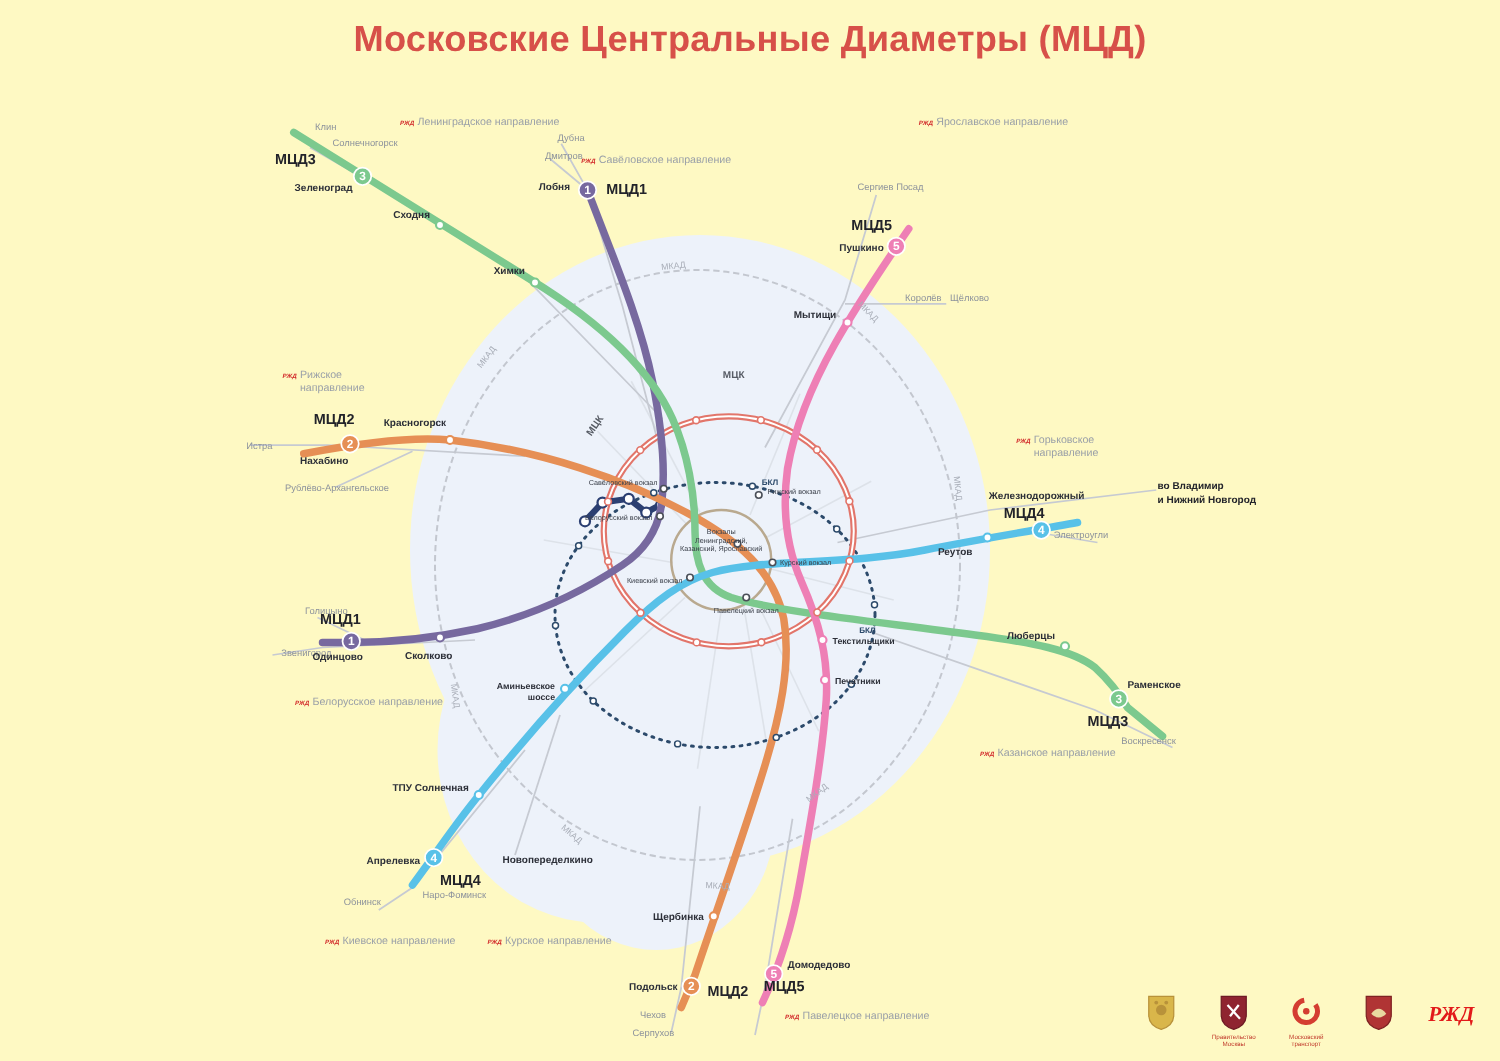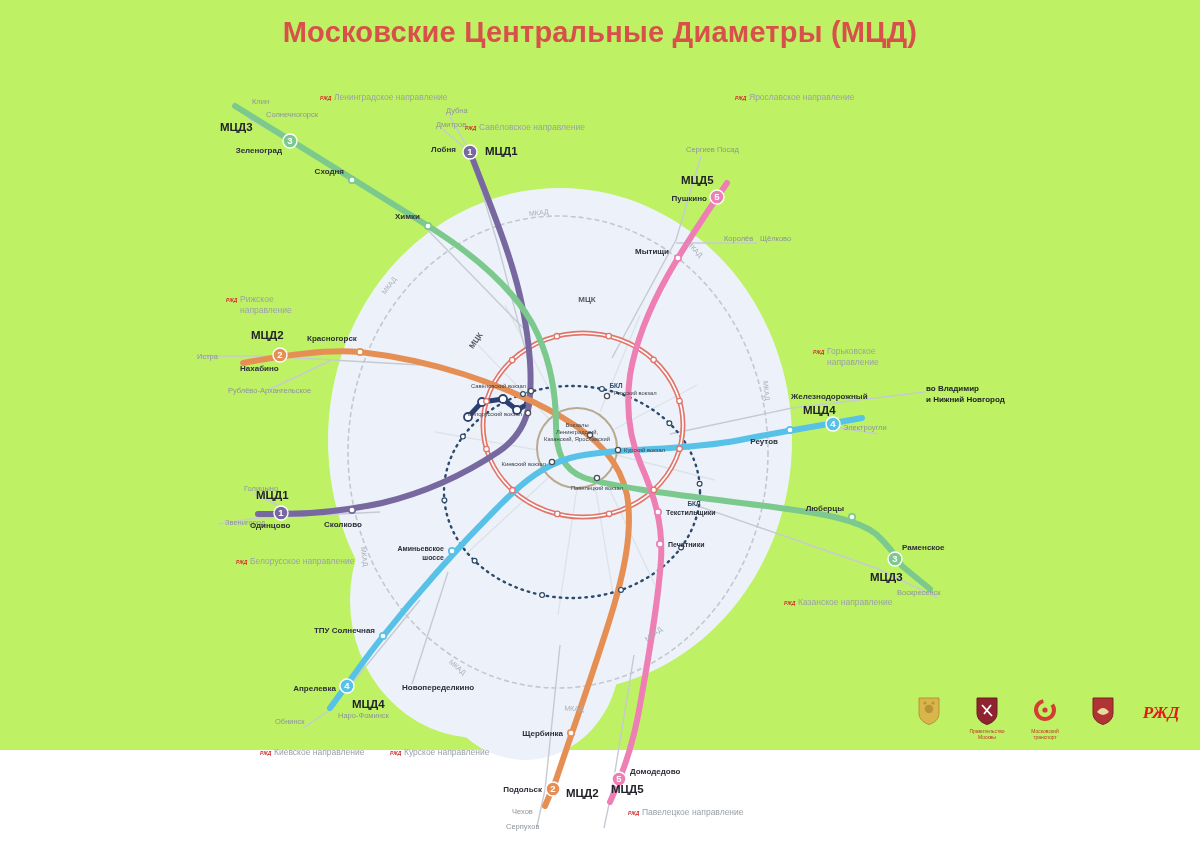--- a/index.html
+++ b/index.html
@@ -1,17 +1,17 @@
 <!DOCTYPE html>
 <html><head>
 <meta charset="utf-8">
 <style>
   html,body{margin:0;padding:0;background:#ffffff;}
   body{width:1200px;height:849px;overflow:hidden;font-family:"Liberation Sans",sans-serif;}
-  .page{position:relative;width:1200px;height:750px;background:#bef264;}
+  .page{position:relative;width:1200px;height:849px;background:#fef9c3;}
   .title{position:absolute;top:16px;left:0;width:100%;text-align:center;margin:0;
          font-size:29px;font-weight:bold;letter-spacing:.2px;}
   #map-svg{position:absolute;top:0;left:0;}
 
   .city-fill{fill:#edf2fa;stroke:none;}
   .metro path{stroke:#dde2e9;stroke-width:1.3;fill:none;}
   .sub path{stroke:#c6cad2;stroke-width:1.4;fill:none;}
   .mkad{fill:none;stroke:#c3c7cf;stroke-width:1.6;stroke-dasharray:5 3;}
   .kolts{fill:none;stroke:#b9a98f;stroke-width:2;}
   .bkl{fill:none;stroke:#2c4a6b;stroke-width:2.4;stroke-dasharray:1.5 5;stroke-linecap:round;}

